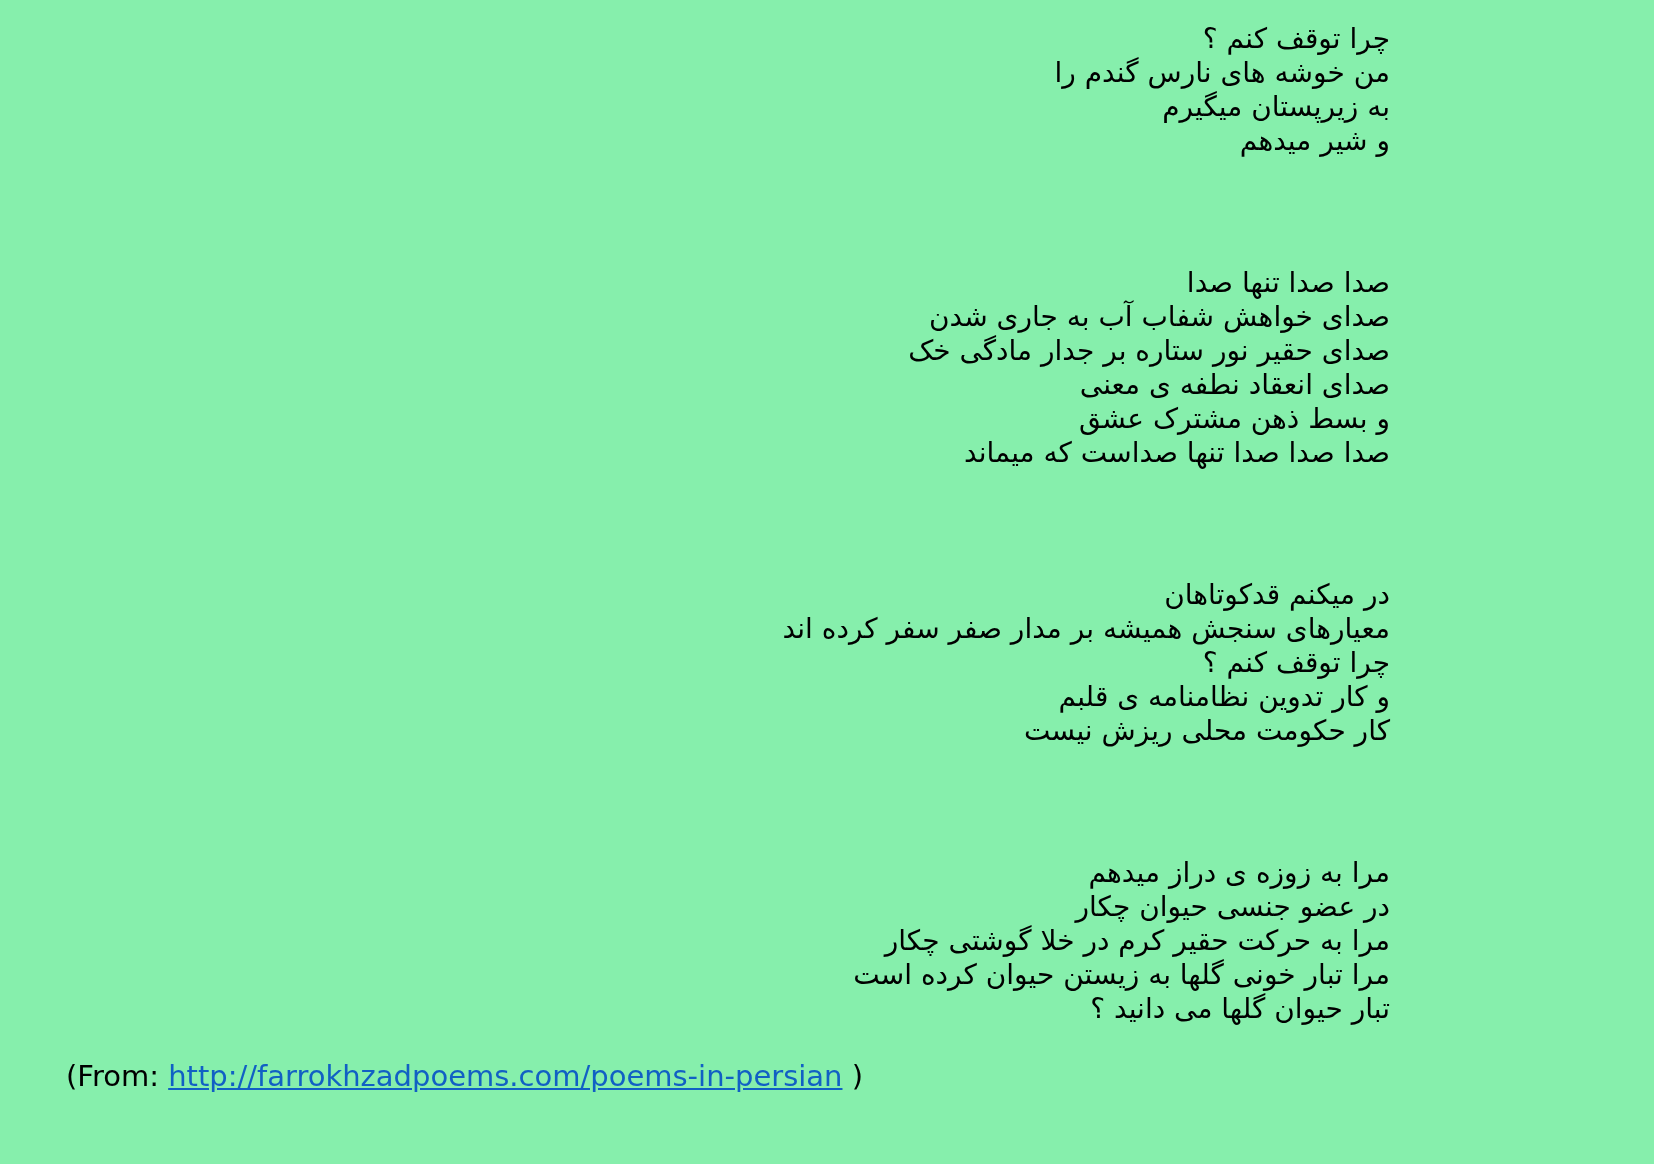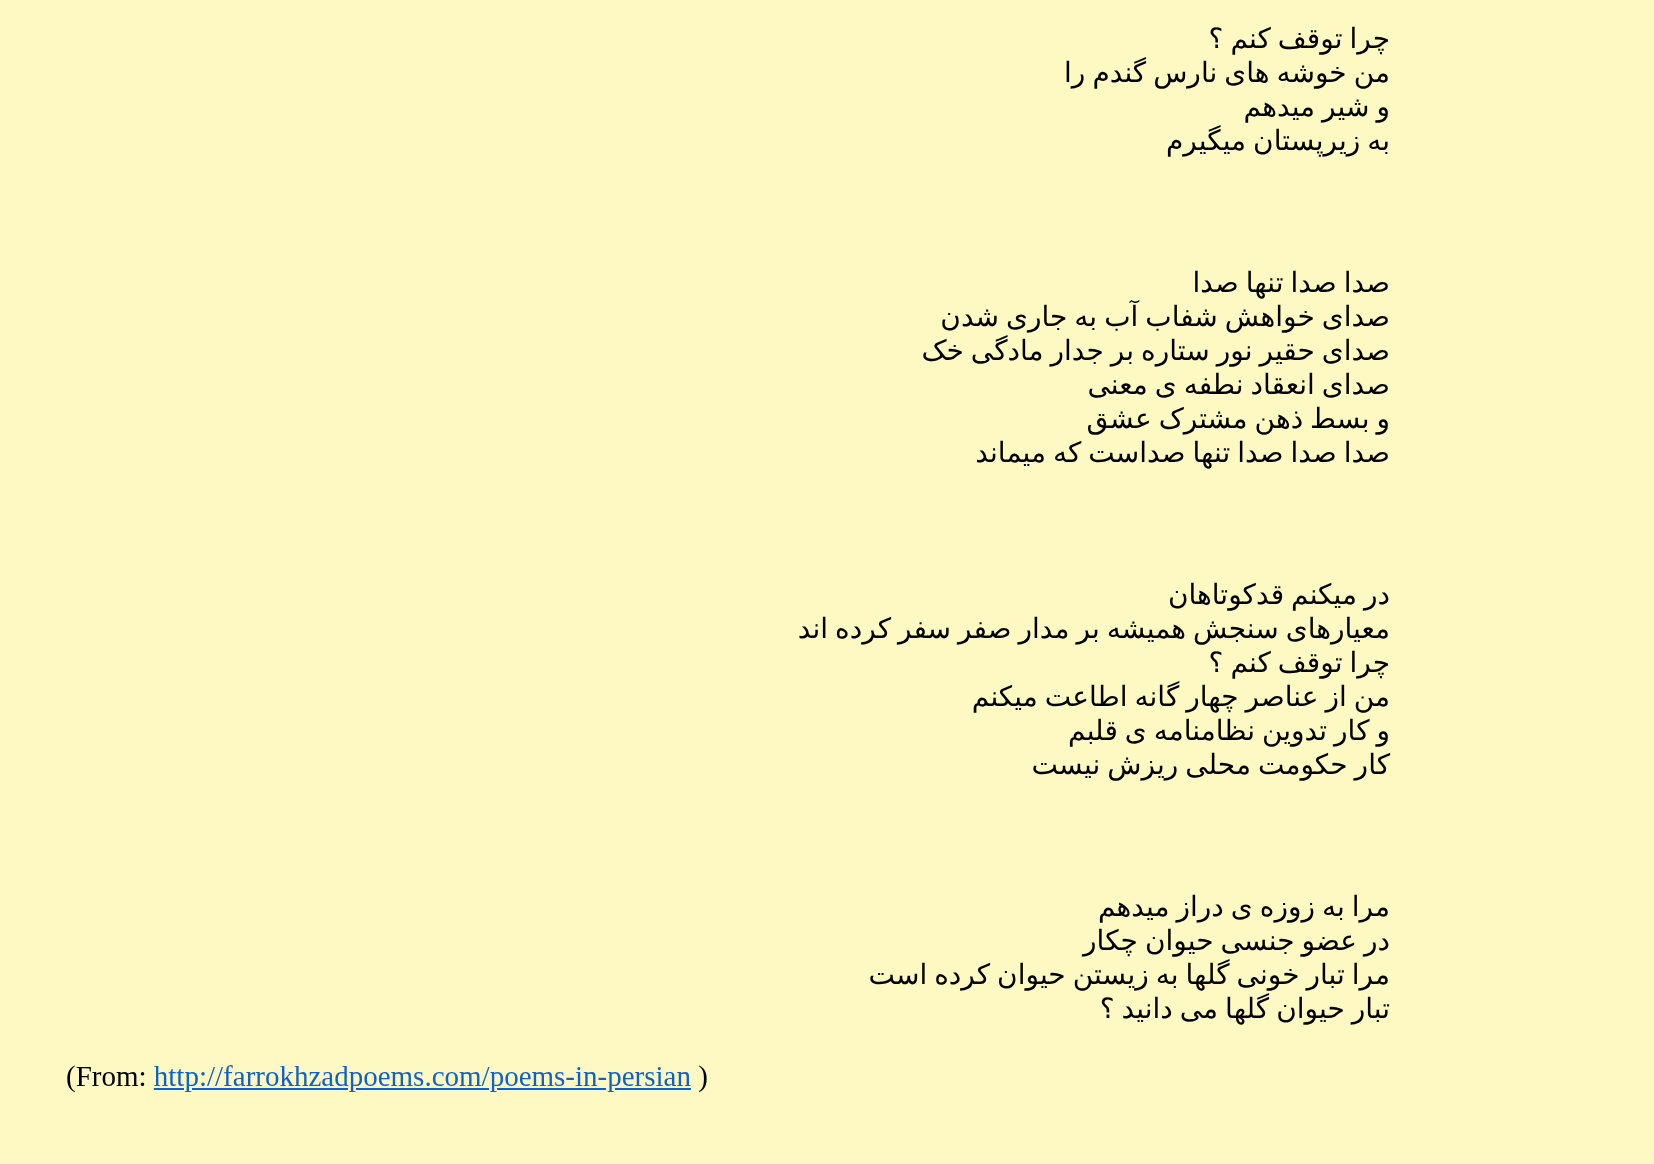--- a/index.html
+++ b/index.html
@@ -11,22 +11,21 @@
     position: relative;
     width: 1654px;
     height: 1164px;
     overflow: hidden;
     font-family: "DejaVu Sans", sans-serif;
     color: #000000;
   }
   .page {
     position: absolute;
     inset: 0;
-    background: #fef9c3;
-    font-family: Liberation Serif, serif;
+    background: #86efac;
   }
   .poem {
     position: absolute;
     top: 22px;
     right: 264px;
     left: 100px;
     direction: rtl;
     text-align: right;
     font-size: 28px;
     line-height: 34px;
@@ -60,42 +59,42 @@
 </style>
 </head>
 <body style="background: rgb(255, 255, 255); color: rgb(0, 0, 0);">
 
 <div class="page">
 
   <div class="poem">
       <div class="stanza">
         <div class="line">چرا توقف کنم ؟</div>
         <div class="line">من خوشه های نارس گندم را</div>
+        <div class="line">به زیرپستان میگیرم</div>
         <div class="line">و شیر میدهم</div>
-        <div class="line">به زیرپستان میگیرم</div>
       </div>
       <div class="stanza">
         <div class="line">صدا صدا تنها صدا</div>
         <div class="line">صدای خواهش شفاب آب به جاری شدن</div>
         <div class="line">صدای حقیر نور ستاره بر جدار مادگی خک</div>
         <div class="line">صدای انعقاد نطفه ی معنی</div>
         <div class="line">و بسط ذهن مشترک عشق</div>
         <div class="line">صدا صدا صدا تنها صداست که میماند</div>
       </div>
       <div class="stanza">
         <div class="line">در میکنم قدکوتاهان</div>
         <div class="line">معیارهای سنجش همیشه بر مدار صفر سفر کرده اند</div>
         <div class="line">چرا توقف کنم ؟</div>
-        <div class="line">من از عناصر چهار گانه اطاعت میکنم</div>
         <div class="line">و کار تدوین نظامنامه ی قلبم</div>
         <div class="line">کار حکومت محلی ریزش نیست</div>
       </div>
       <div class="stanza">
         <div class="line">مرا به زوزه ی دراز میدهم</div>
         <div class="line">در عضو جنسی حیوان چکار</div>
+        <div class="line">مرا به حرکت حقیر کرم در خلا گوشتی چکار</div>
         <div class="line">مرا تبار خونی گلها به زیستن حیوان کرده است</div>
         <div class="line">تبار حیوان گلها می دانید ؟</div>
       </div>
     </div>
 
   <div class="footer">
     <span class="footer-inner"><span>(From: </span><a class="link" style="color: rgb(17, 96, 196); text-decoration-color: rgb(17, 96, 196);">http://farrokhzadpoems.com/poems-in-persian</a><span> )</span></span>
   </div>
 
 </div>

